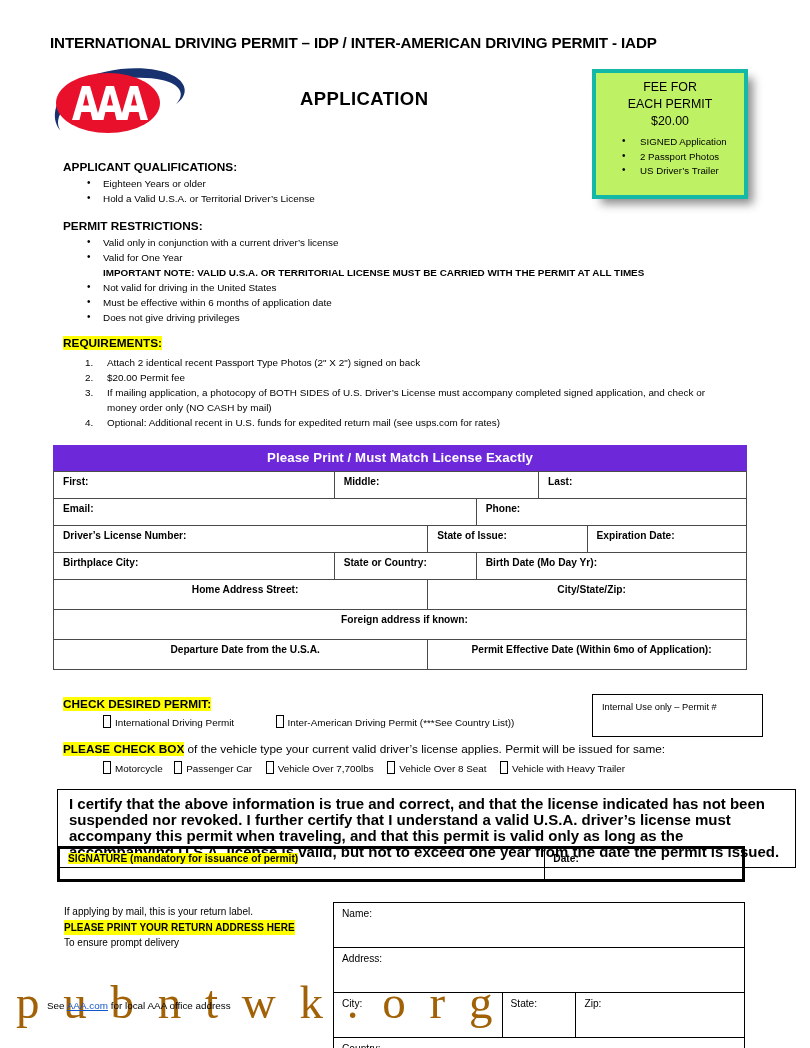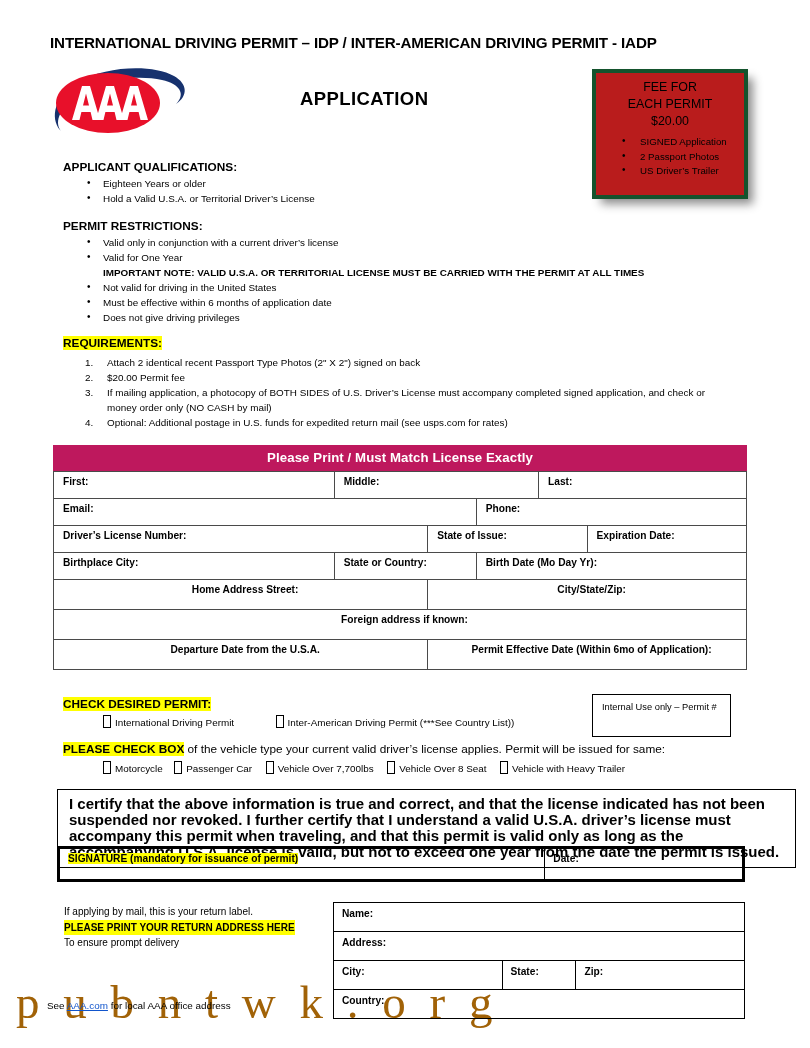--- a/index.html
+++ b/index.html
@@ -65,22 +65,22 @@
     letter-spacing: 0.4px;
   }
 
   
   .fee-box {
     position: absolute;
     left: 592px;
     top: 69px;
     width: 156px;
     height: 130px;
-    border: 4px solid #14532d;
-    background: #b91c1c;
+    border: 4px solid #14b8a6;
+    background: #bef264;
     box-shadow: 7px 7px 9px -2px rgba(0,0,0,0.45);
     box-sizing: border-box;
     padding-top: 6px;
   }
   .fee-line {
     text-align: center;
     font-size: 12.4px;
     line-height: 17px;
     font-weight: normal;
   }
@@ -156,21 +156,21 @@
   }
 
   
   .form-wrap {
     position: absolute;
     left: 53px;
     top: 445px;
     width: 694px;
   }
   .bar {
-    background: #be185d;
+    background: #6d28d9;
     color: #ffffff;
     text-align: center;
     font-size: 13.2px;
     font-weight: bold;
     padding: 5px 0 6px 0;
     letter-spacing: 0.1px;
   }
   table.grid {
     width: 100%;
     border-collapse: collapse;
@@ -205,21 +205,21 @@
     border: 1.3px solid #000;
     vertical-align: -2px;
     margin-right: 4px;
     background: #fff;
     box-sizing: border-box;
   }
   .internal-box {
     position: absolute;
     left: 592px;
     top: 694px;
-    width: 139px;
+    width: 171px;
     height: 43px;
     border: 1.2px solid #000;
     box-sizing: border-box;
   }
   .internal-box span {
     display: block;
     font-size: 9.3px;
     padding: 7px 0 0 9px;
   }
 
@@ -286,26 +286,25 @@
   .label-table {
     position: absolute;
     left: 333px;
     top: 902px;
     width: 412px;
     border-collapse: collapse;
     table-layout: fixed;
   }
   .label-table td {
     border: 1.2px solid #000;
-    height: 29px;
+    height: 45px;
     font-size: 10.2px;
     padding: 5px 0 0 8px;
     vertical-align: top;
     box-sizing: border-box;
-    font-weight: bold;
   }
 </style>
 </head>
 <body>
 
 <div class="page">
 
   <div class="watermark">p u b n t w k . o r g</div>
 
   <div class="content">
@@ -359,21 +358,21 @@
       <li>Does not give driving privileges</li>
     </ul>
 
     <div class="sec-head" style="left:63px; top:336px;">
       <span class="hl">REQUIREMENTS:</span>
     </div>
     <ol class="num" style="left:63px; top:355px; width:670px;">
       <li>Attach 2 identical recent Passport Type Photos (2" X 2") signed on back</li>
       <li>$20.00 Permit fee</li>
       <li>If mailing application, a photocopy of BOTH SIDES of U.S. Driver’s License must accompany completed signed application, and check or money order only (NO CASH by mail)</li>
-      <li>Optional:  Additional postage in U.S. funds for expedited return mail (see usps.com for rates)</li>
+      <li>Optional:  Additional recent in U.S. funds for expedited return mail (see usps.com for rates)</li>
     </ol>
 
     <div class="form-wrap">
       <div class="bar">Please Print / Must Match License Exactly</div>
       <table class="grid">
         <colgroup>
           <col style="width:35.5%">
             <col style="width:5%">
             <col style="width:13.5%">
             <col style="width:7%">

